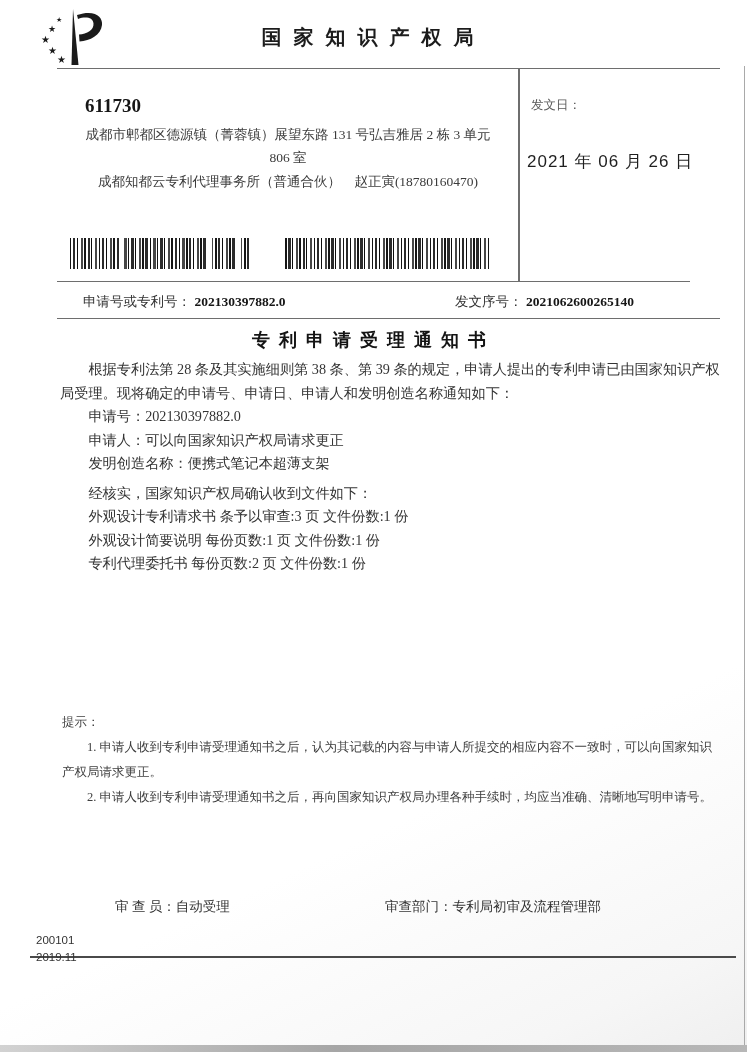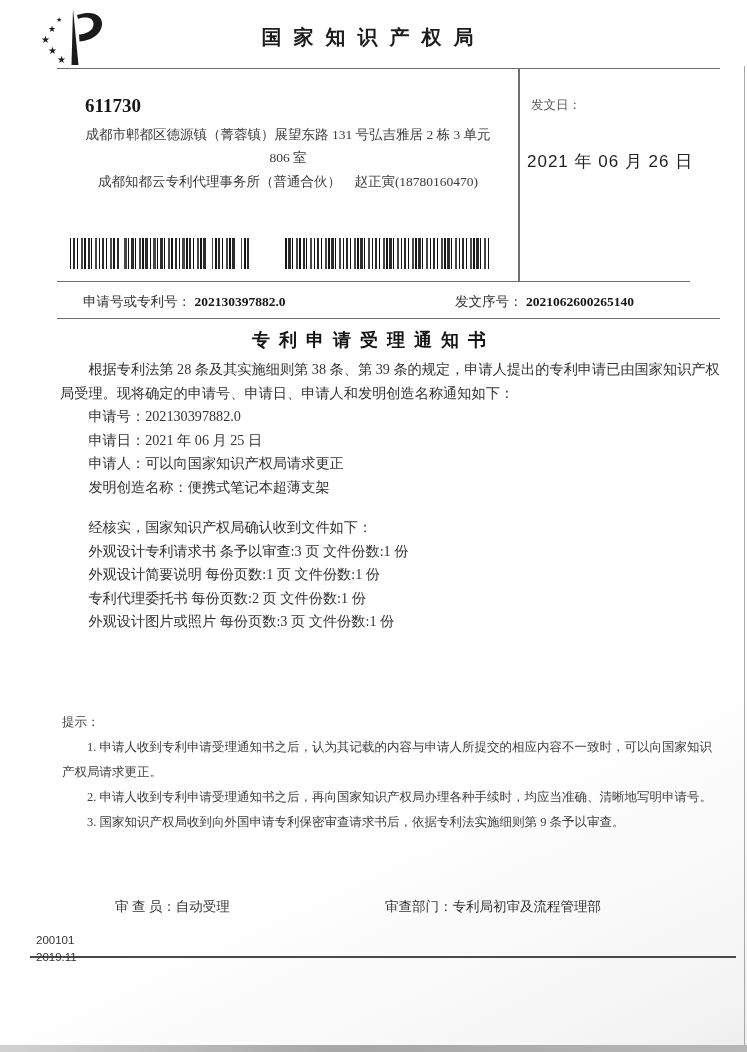--- a/index.html
+++ b/index.html
@@ -43,21 +43,21 @@
   .ref{position:absolute;top:293px;font-size:13.5px;color:#333;}
   .ref .val{font-weight:bold;color:#161616;}
   .ref-app{left:83px;}
   .ref-serial{left:455px;}
   
   .notice-title{position:absolute;top:328px;left:0;width:100%;text-align:center;
     font-size:18px;font-weight:bold;letter-spacing:9px;color:#141414;}
   .body{position:absolute;top:358px;left:60px;width:662px;font-size:14.2px;line-height:23.5px;color:#333;}
   .para-intro{text-indent:2em;}
   .field-line,.doc-line,.confirm{padding-left:2em;}
-  .confirm{margin-top:17px;}
+  .confirm{margin-top:6px;}
   
   .tips{position:absolute;top:710px;left:62px;width:660px;font-size:12.5px;line-height:25px;color:#3e3e3e;}
   .tip-item{text-indent:2em;}
   
   .signoff-examiner{position:absolute;top:898px;left:115px;font-size:13.5px;color:#333;}
   .signoff-department{position:absolute;top:898px;left:385px;font-size:13.5px;color:#333;}
   
   .footer-rule{position:absolute;top:956px;left:30px;width:706px;border-top:2.5px solid #4a4a4a;}
   .footer{position:absolute;top:932px;left:36px;width:702px;display:flex;gap:28px;
     font-family:"Liberation Sans","DejaVu Sans",sans-serif;font-size:11.5px;line-height:16.5px;color:#333;}
@@ -109,35 +109,32 @@
   <div class="ref ref-serial">
     <span>发文序号：</span>
     <span class="val">2021062600265140</span>
   </div>
 
   <div class="notice-title">专利申请受理通知书</div>
 
   <div class="body">
     <div class="para-intro">根据专利法第 28 条及其实施细则第 38 条、第 39 条的规定，申请人提出的专利申请已由国家知识产权局受理。现将确定的申请号、申请日、申请人和发明创造名称通知如下：</div>
     <div class="field-line">申请号：202130397882.0</div>
-    <div class="field-line">申请日：2021 年 06 月 25 日</div>
     <div class="field-line">申请人：可以向国家知识产权局请求更正</div>
     <div class="field-line">发明创造名称：便携式笔记本超薄支架</div>
     <div class="confirm">经核实，国家知识产权局确认收到文件如下：</div>
     <div class="doc-line">外观设计专利请求书 条予以审查:3 页  文件份数:1 份</div>
     <div class="doc-line">外观设计简要说明 每份页数:1 页  文件份数:1 份</div>
     <div class="doc-line">专利代理委托书 每份页数:2 页  文件份数:1 份</div>
-    <div class="doc-line">外观设计图片或照片 每份页数:3 页  文件份数:1 份</div>
   </div>
 
   <div class="tips">
     <div>提示：</div>
     <div class="tip-item">1. 申请人收到专利申请受理通知书之后，认为其记载的内容与申请人所提交的相应内容不一致时，可以向国家知识产权局请求更正。</div>
     <div class="tip-item">2. 申请人收到专利申请受理通知书之后，再向国家知识产权局办理各种手续时，均应当准确、清晰地写明申请号。</div>
-    <div class="tip-item">3. 国家知识产权局收到向外国申请专利保密审查请求书后，依据专利法实施细则第 9 条予以审查。</div>
   </div>
 
   <div class="signoff-examiner">审 查 员：自动受理</div>
   <div class="signoff-department">审查部门：专利局初审及流程管理部</div>
 
   <div class="footer-rule"></div>
   <div class="footer">
     <div class="footer-codes">
       <div>200101</div>
       <div>2019.11</div>

